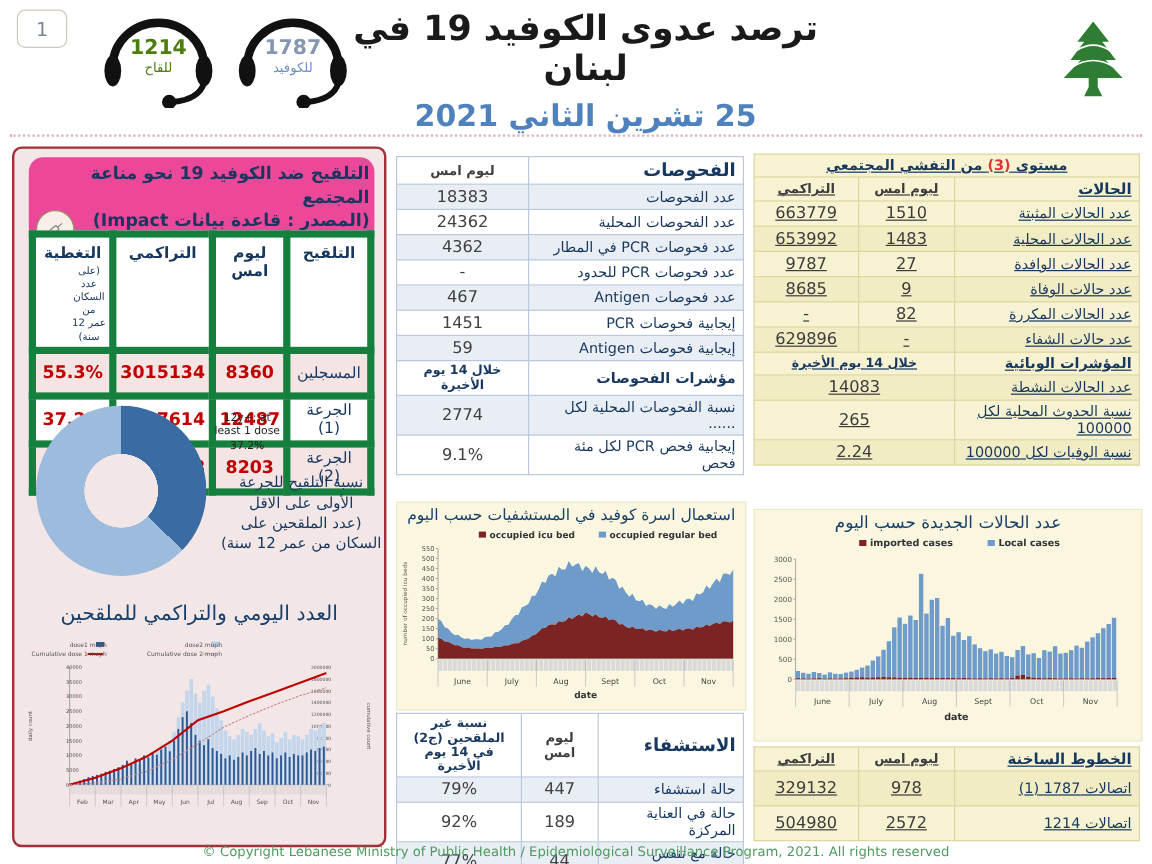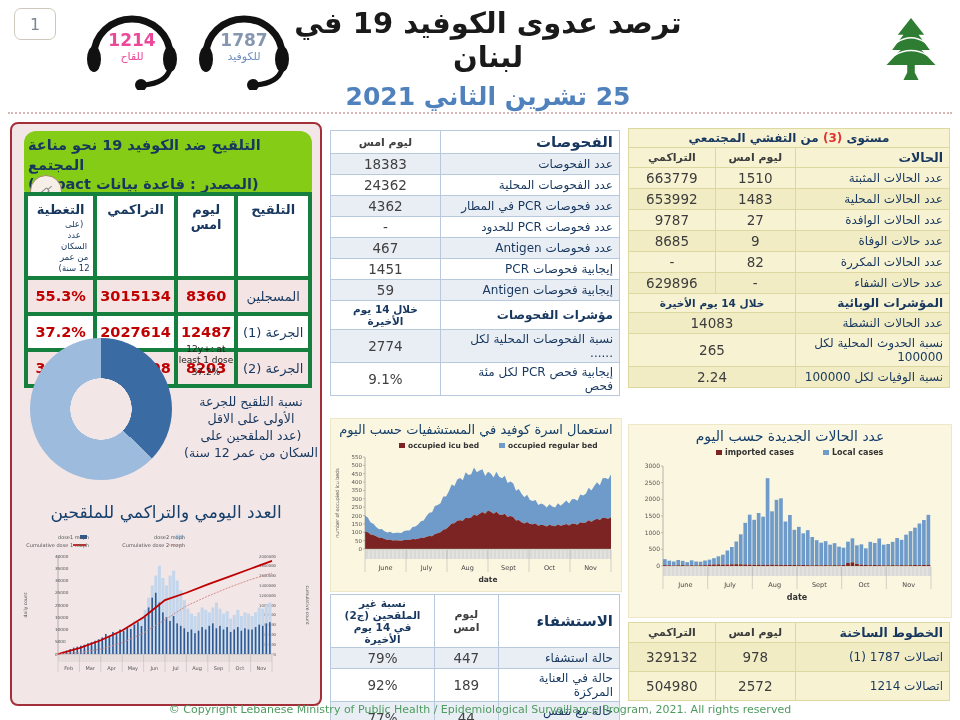--- a/index.html
+++ b/index.html
@@ -4,38 +4,38 @@
 <style>
   html,body{margin:0;padding:0;}
   body{width:960px;height:720px;background:#ffffff;font-family:"DejaVu Sans",sans-serif;position:relative;overflow:hidden;}
   .abs{position:absolute;}
   
   .page-num{left:14px;top:8px;width:40px;height:30px;border:1px solid #cfc8bd;border-radius:7px;color:#7b8794;font-size:16px;display:flex;align-items:center;justify-content:center;background:#fff;}
   .badge{width:104px;height:84px;top:6px;}
   .badge svg{position:absolute;left:0;top:0;}
   .badge .num{position:absolute;left:0;top:24px;width:100%;text-align:center;font-size:17px;font-weight:bold;}
   .badge .lab{position:absolute;left:0;top:44px;width:100%;text-align:center;font-size:11px;}
-  .badge-vax .num,.badge-vax .lab{color:#ec4899;}
+  .badge-vax .num,.badge-vax .lab{color:#4d7c0f;}
   .badge-covid .num{color:#8496b0;} .badge-covid .lab{color:#6f8fc0;}
   .title-block{left:292px;top:6px;width:392px;text-align:center;direction:rtl;}
   .main-title{font-size:29px;font-weight:bold;color:#1a1a1a;letter-spacing:0px;}
   .sub-title{font-size:25px;font-weight:bold;color:#4f81bd;margin-top:8px;}
   .logo-block{right:8px;top:6px;width:228px;height:86px;}
   .logo-text{position:absolute;right:78px;top:14px;width:150px;text-align:right;direction:rtl;line-height:1.45;}
   .logo-l1{color:#2e7d32;font-weight:bold;font-size:13px;}
   .logo-l2{color:#d43a3a;font-weight:bold;font-size:13px;}
   .logo-l3{color:#2e7d32;font-size:12px;}
   .cedar{position:absolute;right:8px;top:8px;}
   .separator{left:8px;top:112px;width:944px;border-top:2px dotted #d8b6b6;}
   
   .vx-panel{left:10px;top:122px;width:312px;height:584px;background:#f2e6e6;border:2.5px solid #a52f38;border-radius:8px;box-sizing:border-box;direction:rtl;}
-  .vx-head{position:absolute;right:8px;top:7px;width:288px;background:#84cc16;border-radius:12px;padding:5px 4px 6px 4px;box-sizing:border-box;text-align:left;color:#17375e;font-weight:bold;font-size:14.5px;line-height:1.35;}
+  .vx-head{position:absolute;right:8px;top:7px;width:288px;background:#ec4899;border-radius:12px;padding:5px 4px 6px 4px;box-sizing:border-box;text-align:right;color:#17375e;font-weight:bold;font-size:14.5px;line-height:1.35;}
   .vx-syringe{position:absolute;left:6px;bottom:-6px;width:30px;height:30px;border:1.5px solid #a08a6a;border-radius:50%;background:#f7efe7;display:flex;align-items:center;justify-content:center;}
   .vx-table{position:absolute;right:8px;top:68px;width:288px;border-collapse:collapse;background:#fff;}
-  .vx-table td{border:4px solid #15803d;text-align:center;padding:2px 3px;}
+  .vx-table td{border:6px solid #15803d;text-align:center;padding:2px 3px;}
   .vx-table .hrow td{color:#17375e;font-weight:bold;font-size:13px;vertical-align:top;padding-top:6px;}
   .vx-note{font-weight:normal;font-size:8.5px;color:#17375e;margin-top:2px;line-height:1.3;margin-left:27px;}
   .vx-table .drow td{height:28px;}
   .vx-table .lbl{color:#17375e;font-size:13px;}
   .vx-table .val{color:#c00000;font-weight:bold;font-size:14.5px;}
   .vx-table tr.alt{background:#f4e4e4;}
   .donut-wrap{position:absolute;left:0;top:212px;width:312px;height:160px;}
   .donut{position:absolute;left:18px;top:2px;width:142px;height:142px;border-radius:50%;
     background:radial-gradient(closest-side,#f2e6e6 0 43%,transparent 43.5%),conic-gradient(#3a6ca3 0deg 134deg,#9dbbdc 134deg 360deg);}
   .donut-lab{position:absolute;left:163px;top:8px;width:62px;font-size:9px;color:#222;text-align:center;direction:ltr;line-height:1.25;}
@@ -46,21 +46,21 @@
   .blue-table{border-collapse:collapse;direction:rtl;background:#fff;}
   .blue-table td{border:1px solid #b9c9dd;padding:2px 6px;color:#17375e;font-size:12px;}
   .blue-table tr.alt{background:#e9eef5;}
   .blue-table .hd{font-weight:bold;font-size:15px;}
   .blue-table .num{text-align:center;font-size:13.5px;color:#404040;direction:ltr;}
   .blue-table .sub{font-weight:bold;}
   .blue-table .subv{text-align:center;font-size:10.5px;font-weight:bold;}
   .cream-panel{background:#fbf6e0;border:1px solid #eee8c8;}
   .chart-title{color:#16406b;font-size:13px;text-align:center;direction:rtl;padding-top:3px;}
   .yellow-table{border-collapse:collapse;direction:rtl;background:#f7f3d2;}
-  .yellow-table td{border:1px solid #dcd89f;padding:2px 6px;color:#17375e;font-size:12px;}
+  .yellow-table td{border:1px solid #dcd89f;padding:2px 6px;color:#17375e;font-size:12px;text-decoration:underline;}
   .yellow-table .num{text-align:center;font-size:13.5px;color:#3c3c3c;direction:ltr;}
   .yellow-table .hd{font-weight:bold;font-size:12.5px;}
   .yellow-table tr.alt{background:#f1ecc4;}
   .ytitle{font-size:15.5px;font-weight:bold;color:#17375e;text-align:center;padding:6px 2px;}
   .ytitle .rednum{color:#e03333;}
   .footer{left:0;top:703px;width:960px;text-align:center;color:#4e9b5f;font-size:11px;}
 </style>
 </head>
 <body>
 

